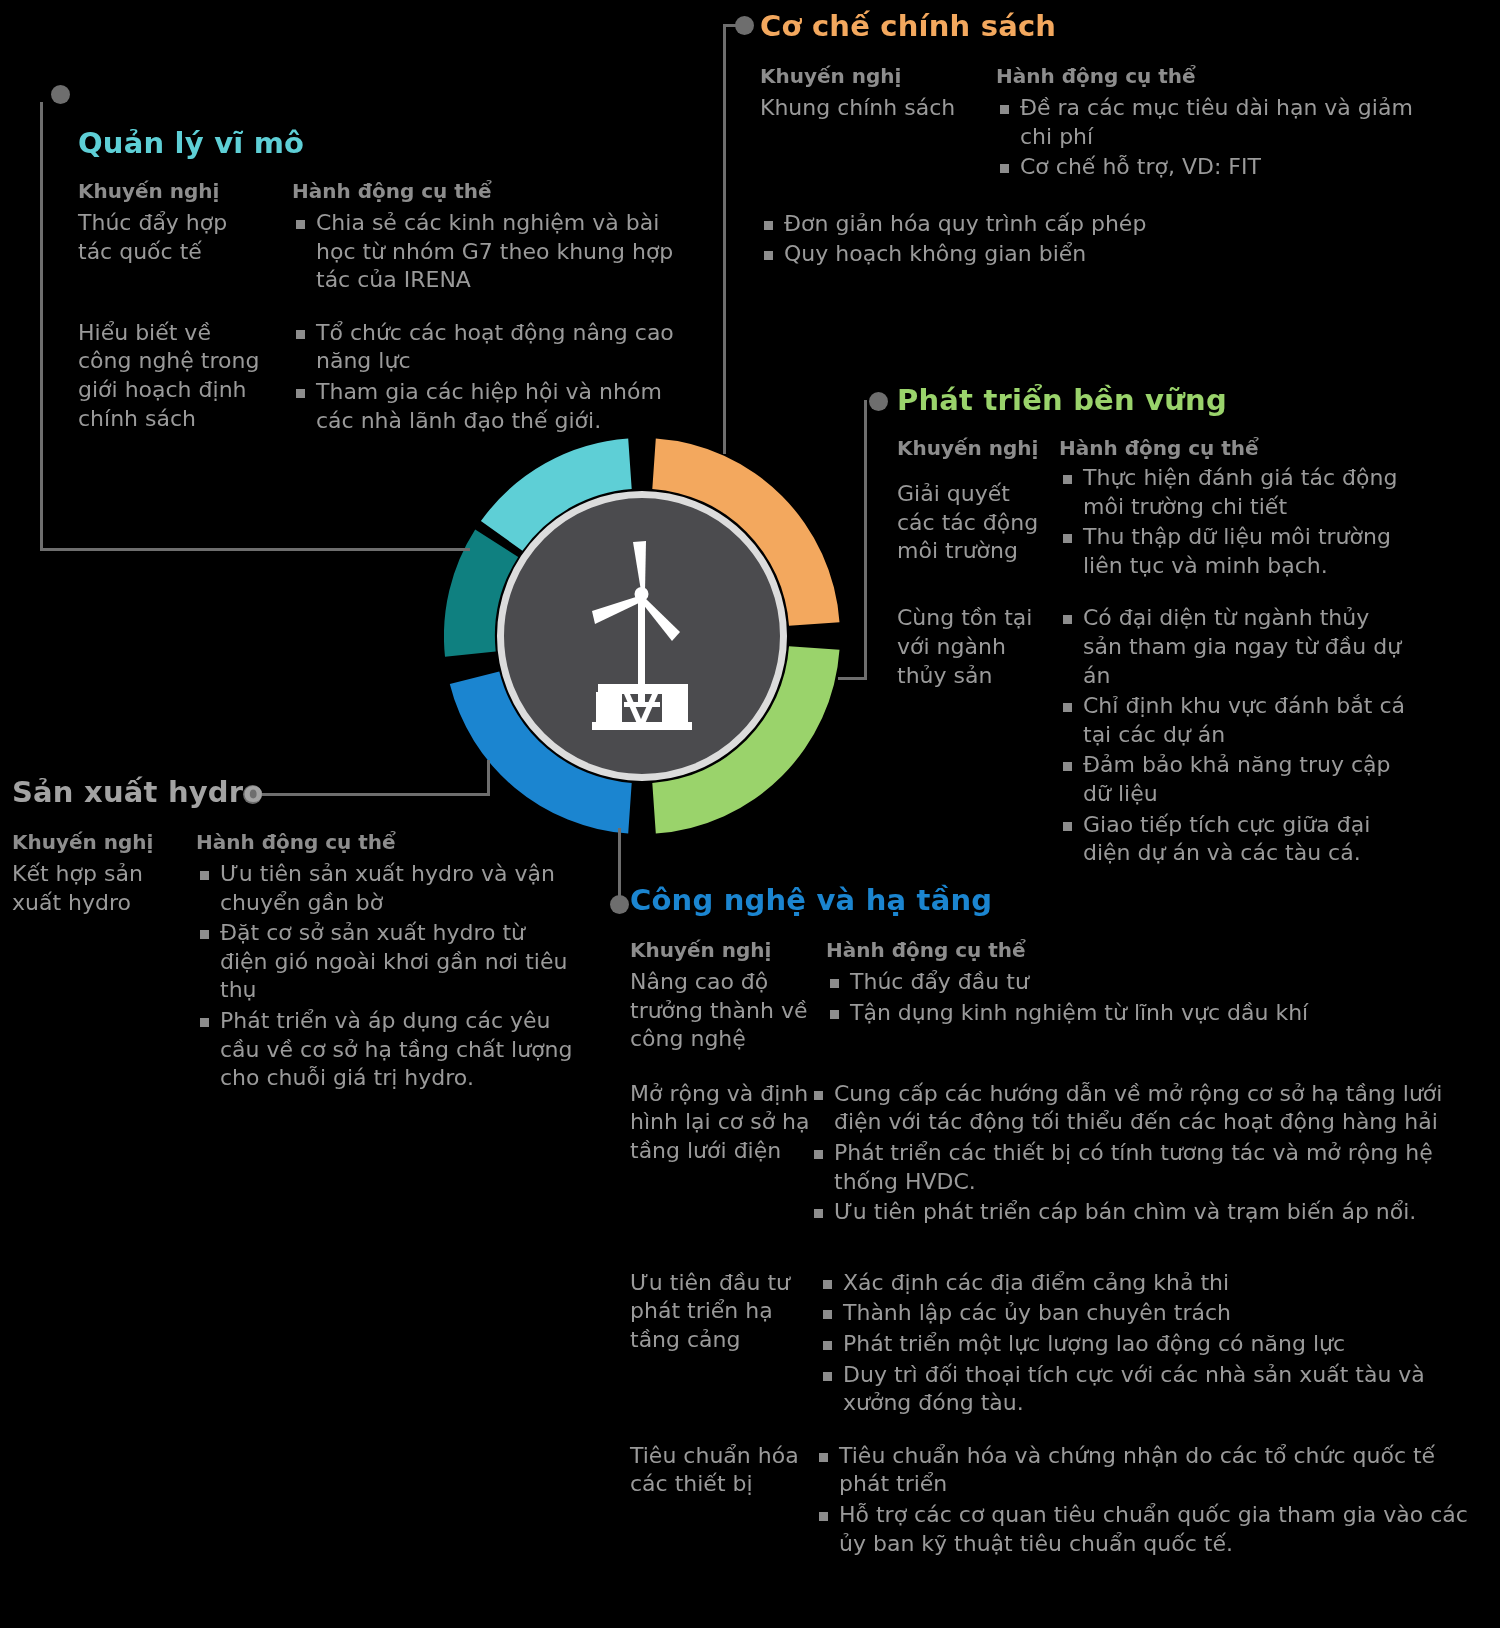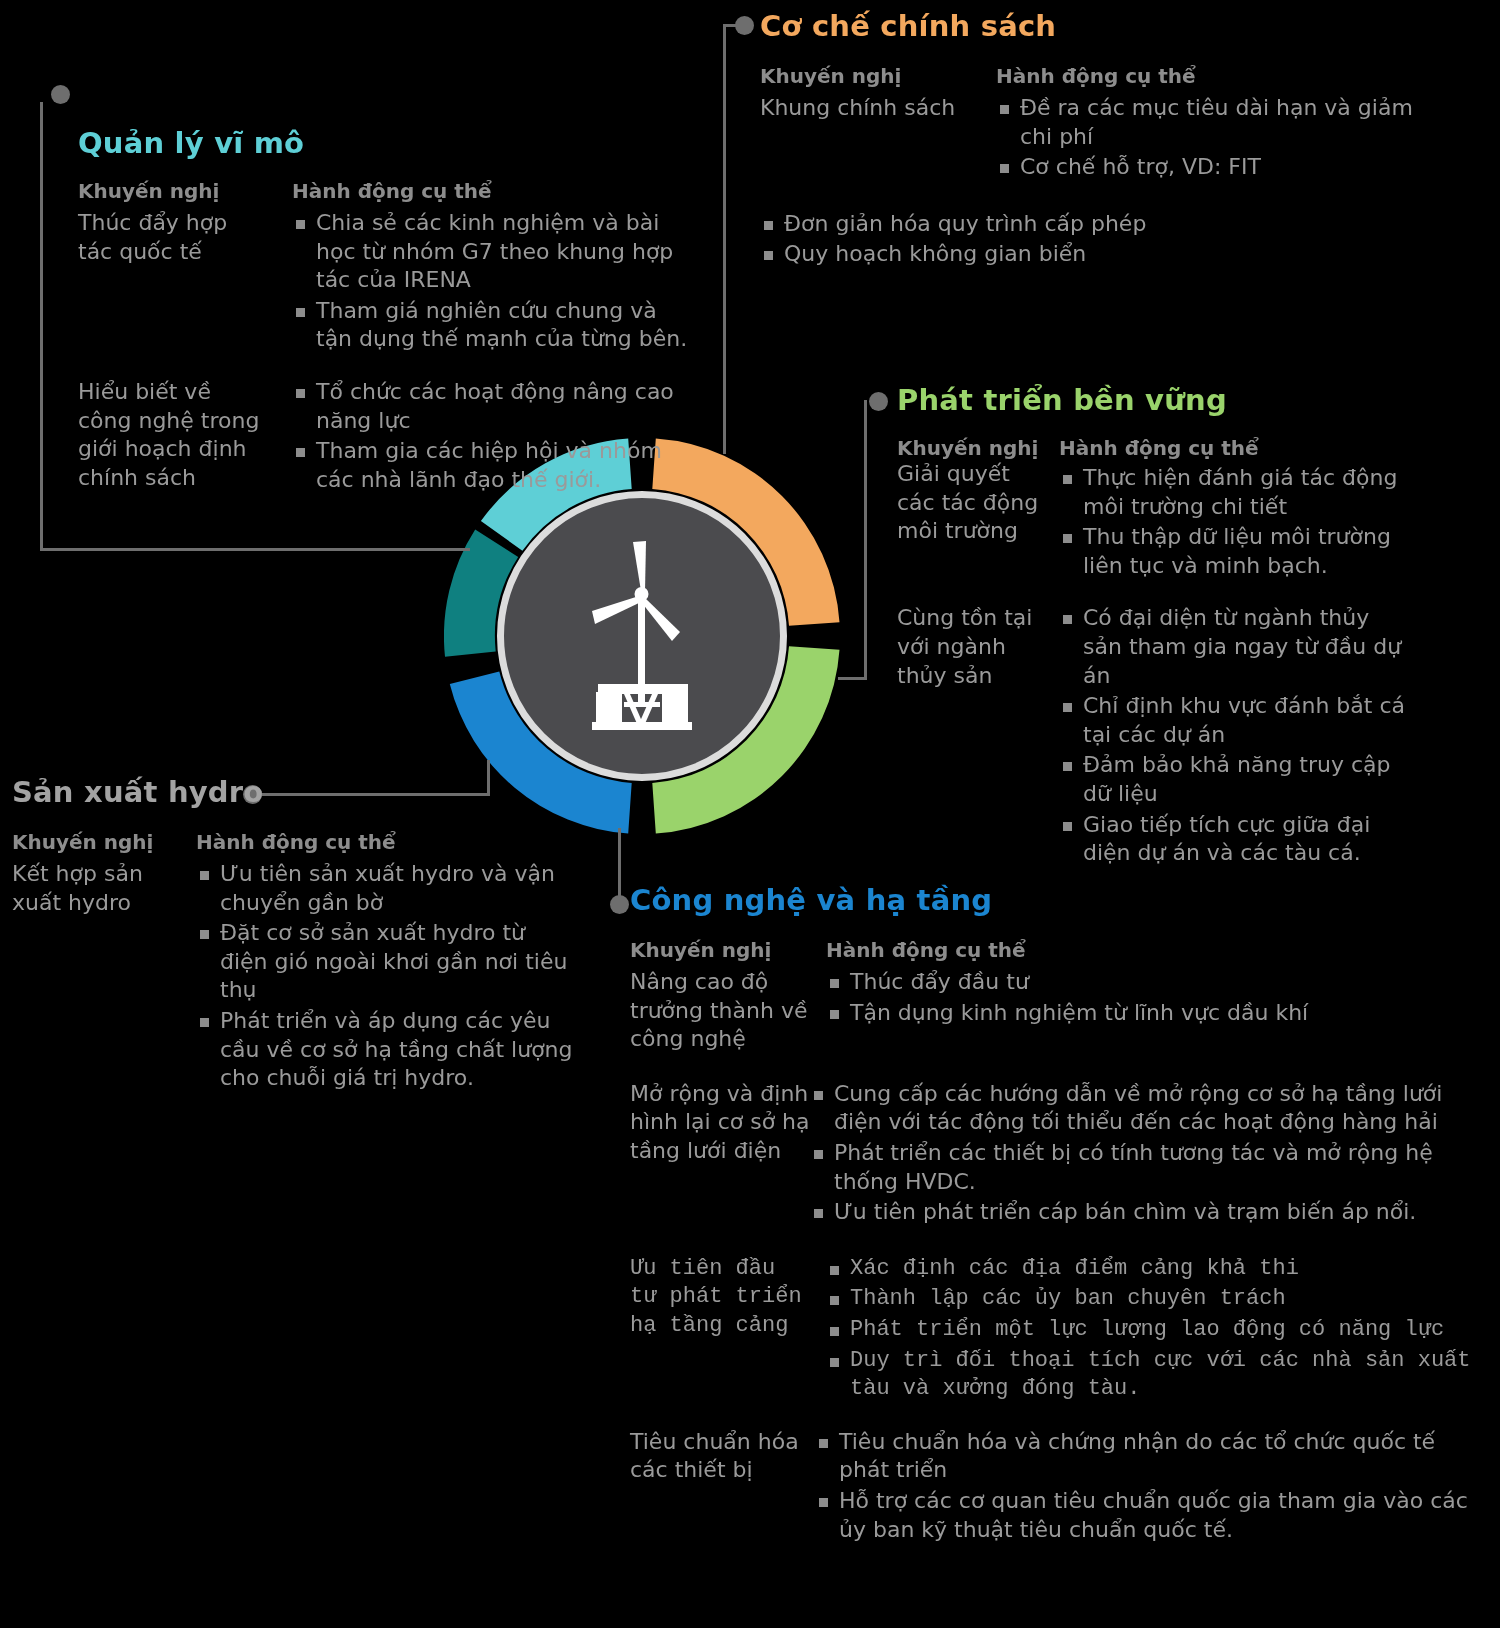--- a/index.html
+++ b/index.html
@@ -90,21 +90,20 @@
 
     <div style="display:flex;gap:24px;margin-top:22px;">
       <div style="width:190px;">
         <div class="colhead">Khuyến nghị</div>
         <div class="rec" style="margin-top:6px;">Thúc đẩy hợp tác quốc tế</div>
       </div>
       <div style="width:400px;">
         <div class="colhead">Hành động cụ thể</div>
         <ul class="acts" style="margin-top:6px;">
           <li>Chia sẻ các kinh nghiệm và bài học từ nhóm G7 theo khung hợp tác của IRENA</li>
-          <li>Tham giá nghiên cứu chung và tận dụng thế mạnh của từng bên.</li>
         </ul>
       </div>
     </div>
 
     <div style="display:flex;gap:24px;margin-top:22px;">
       <div style="width:190px;">
         <div class="rec">Hiểu biết về công nghệ trong giới hoạch định chính sách</div>
       </div>
       <div style="width:400px;">
         <ul class="acts">
@@ -149,21 +148,21 @@
   <div class="ln-v" style="left:864px;top:400px;height:280px;"></div>
   <div class="ln-h" style="left:838px;top:677px;width:28px;"></div>
   <div class="dot" style="left:869px;top:392px;"></div>
 
   <div class="panel" style="left:897px;top:386px;width:600px;">
     <div class="sect-title t-green">Phát triển bền vững</div>
 
     <div style="display:flex;gap:14px;margin-top:22px;">
       <div style="width:148px;">
         <div class="colhead">Khuyến nghị</div>
-        <div class="rec" style="margin-top:0;">Giải quyết các tác động môi trường</div>
+        <div class="rec" style="margin-top:20px;">Giải quyết các tác động môi trường</div>
       </div>
       <div style="width:355px;">
         <div class="colhead">Hành động cụ thể</div>
         <ul class="acts" style="margin-top:4px;">
           <li>Thực hiện đánh giá tác động môi trường chi tiết</li>
           <li>Thu thập dữ liệu môi trường liên tục và minh bạch.</li>
         </ul>
       </div>
     </div>
 
@@ -231,21 +230,21 @@
       </div>
       <div style="width:660px;">
         <ul class="acts">
           <li>Cung cấp các hướng dẫn về mở rộng cơ sở hạ tầng lưới điện với tác động tối thiểu đến các hoạt động hàng hải</li>
           <li>Phát triển các thiết bị có tính tương tác và mở rộng hệ thống HVDC.</li>
           <li>Ưu tiên phát triển cáp bán chìm và trạm biến áp nổi.</li>
         </ul>
       </div>
     </div>
 
-    <div style="display:flex;gap:16px;margin-top:26px;font-family:Liberation Mono, monospace;">
+    <div style="display:flex;gap:9px;margin-top:40px;">
       <div style="width:180px;">
         <div class="rec">Ưu tiên đầu tư phát triển hạ tầng cảng</div>
       </div>
       <div style="width:660px;">
         <ul class="acts">
           <li>Xác định các địa điểm cảng khả thi</li>
           <li>Thành lập các ủy ban chuyên trách</li>
           <li>Phát triển một lực lượng lao động có năng lực</li>
           <li>Duy trì đối thoại tích cực với các nhà sản xuất tàu và xưởng đóng tàu.</li>
         </ul>

